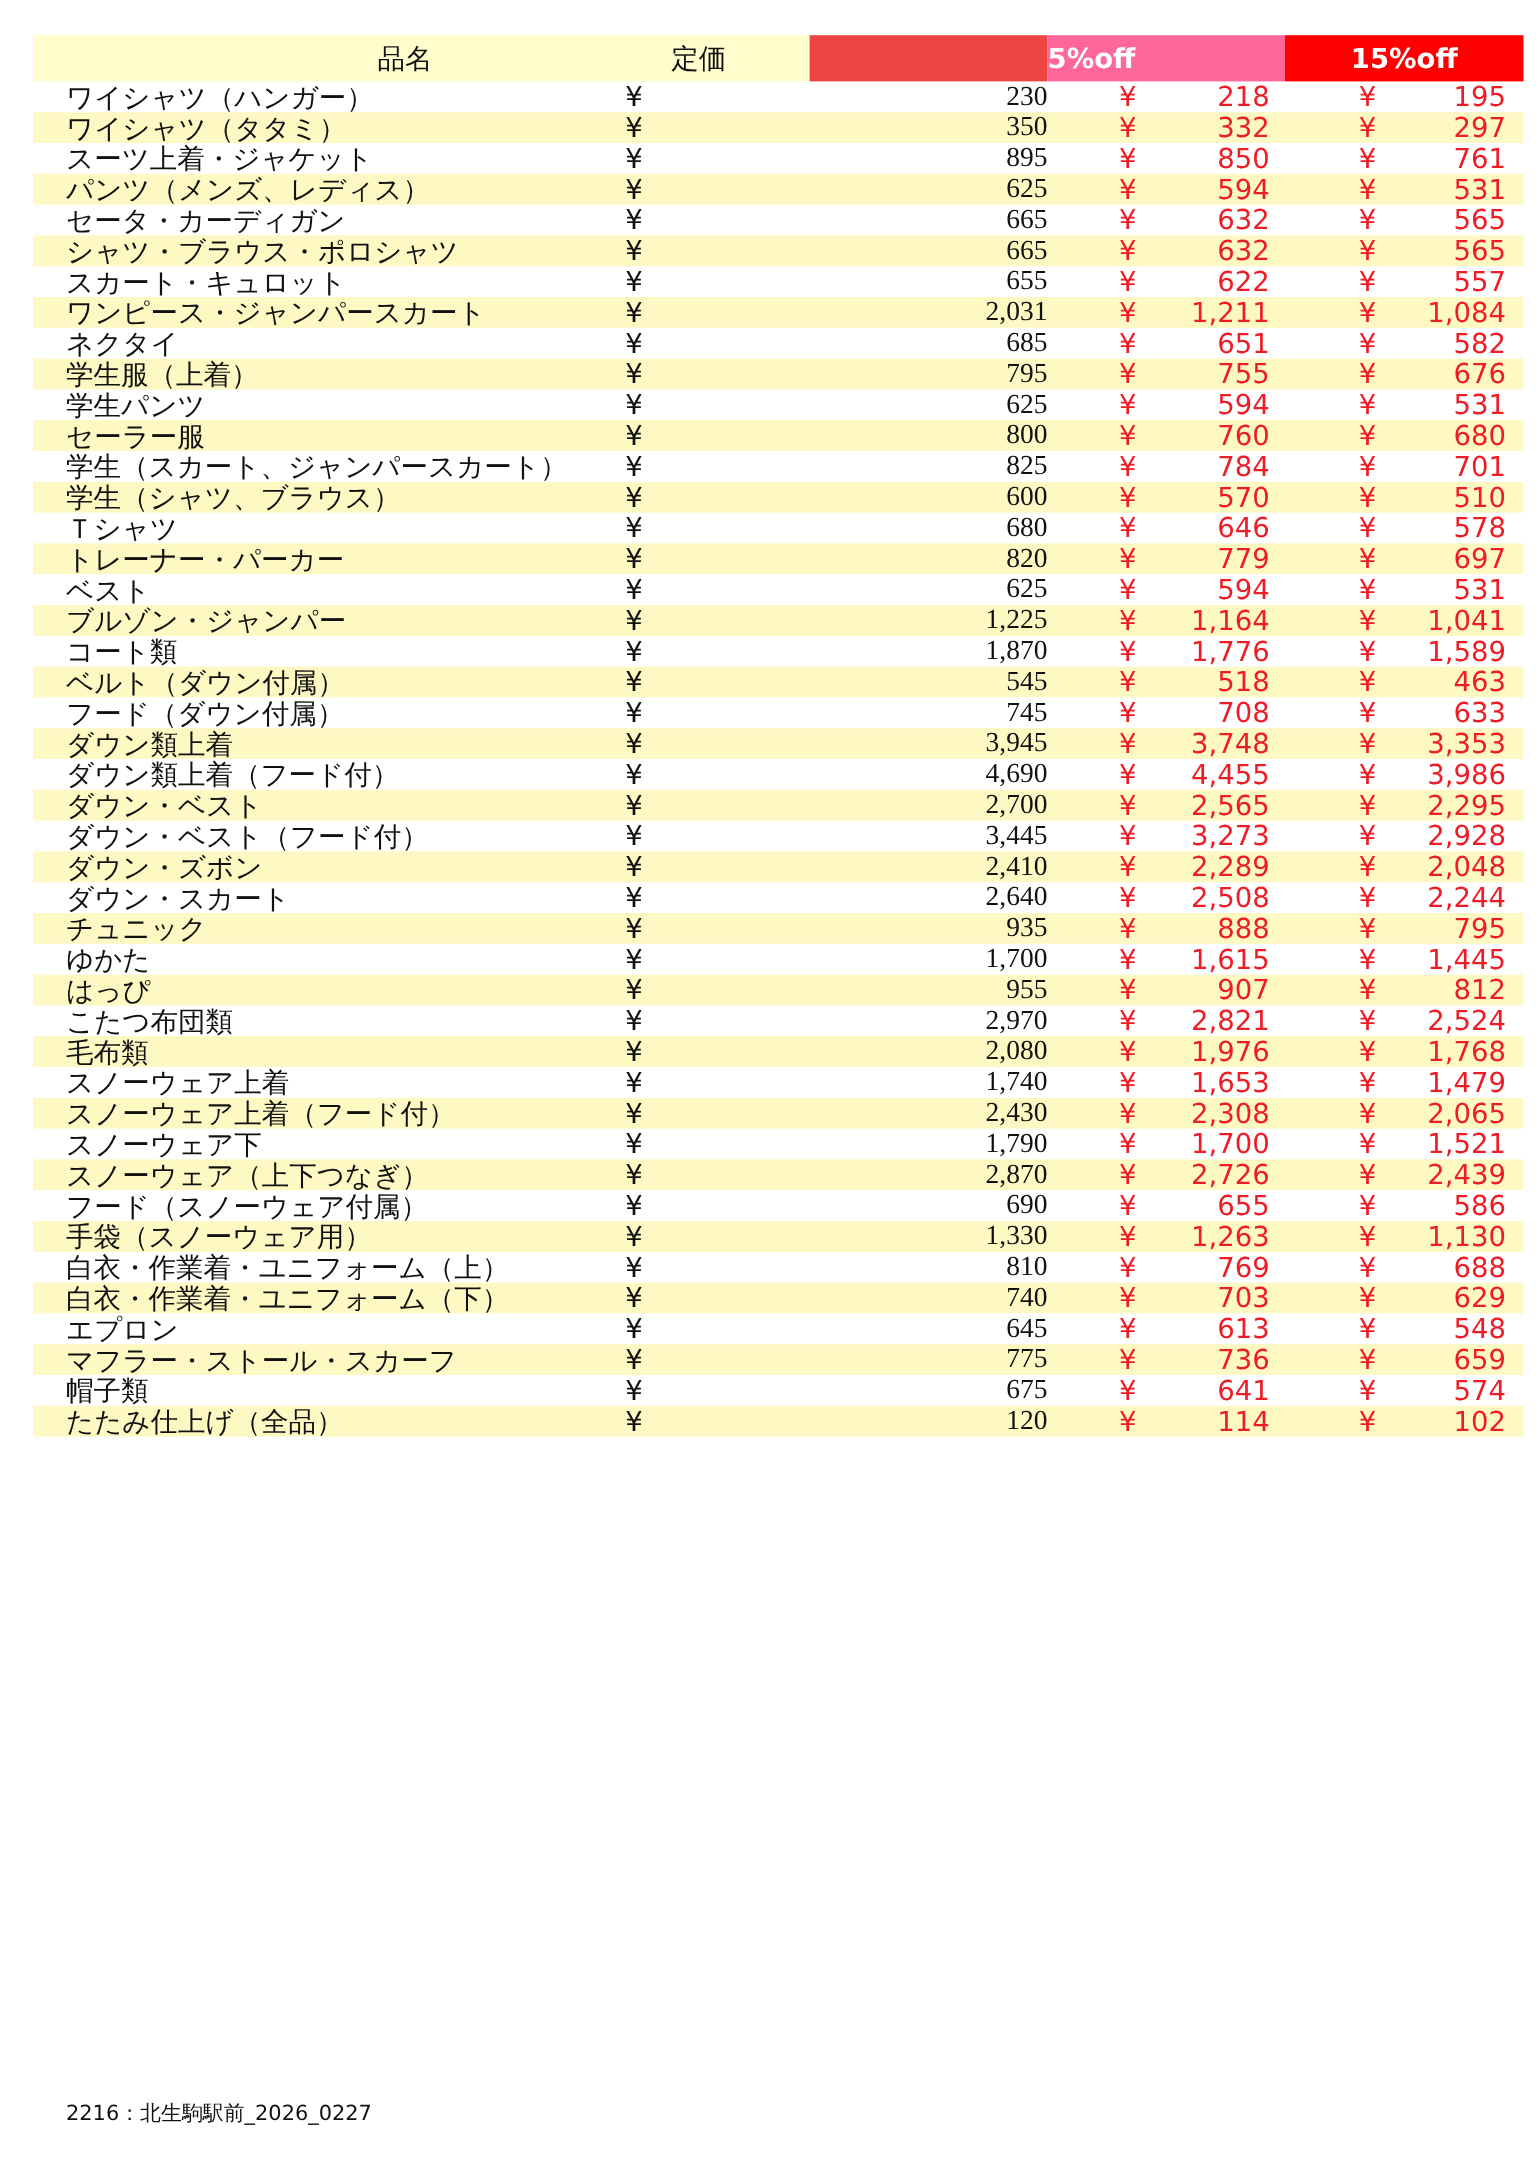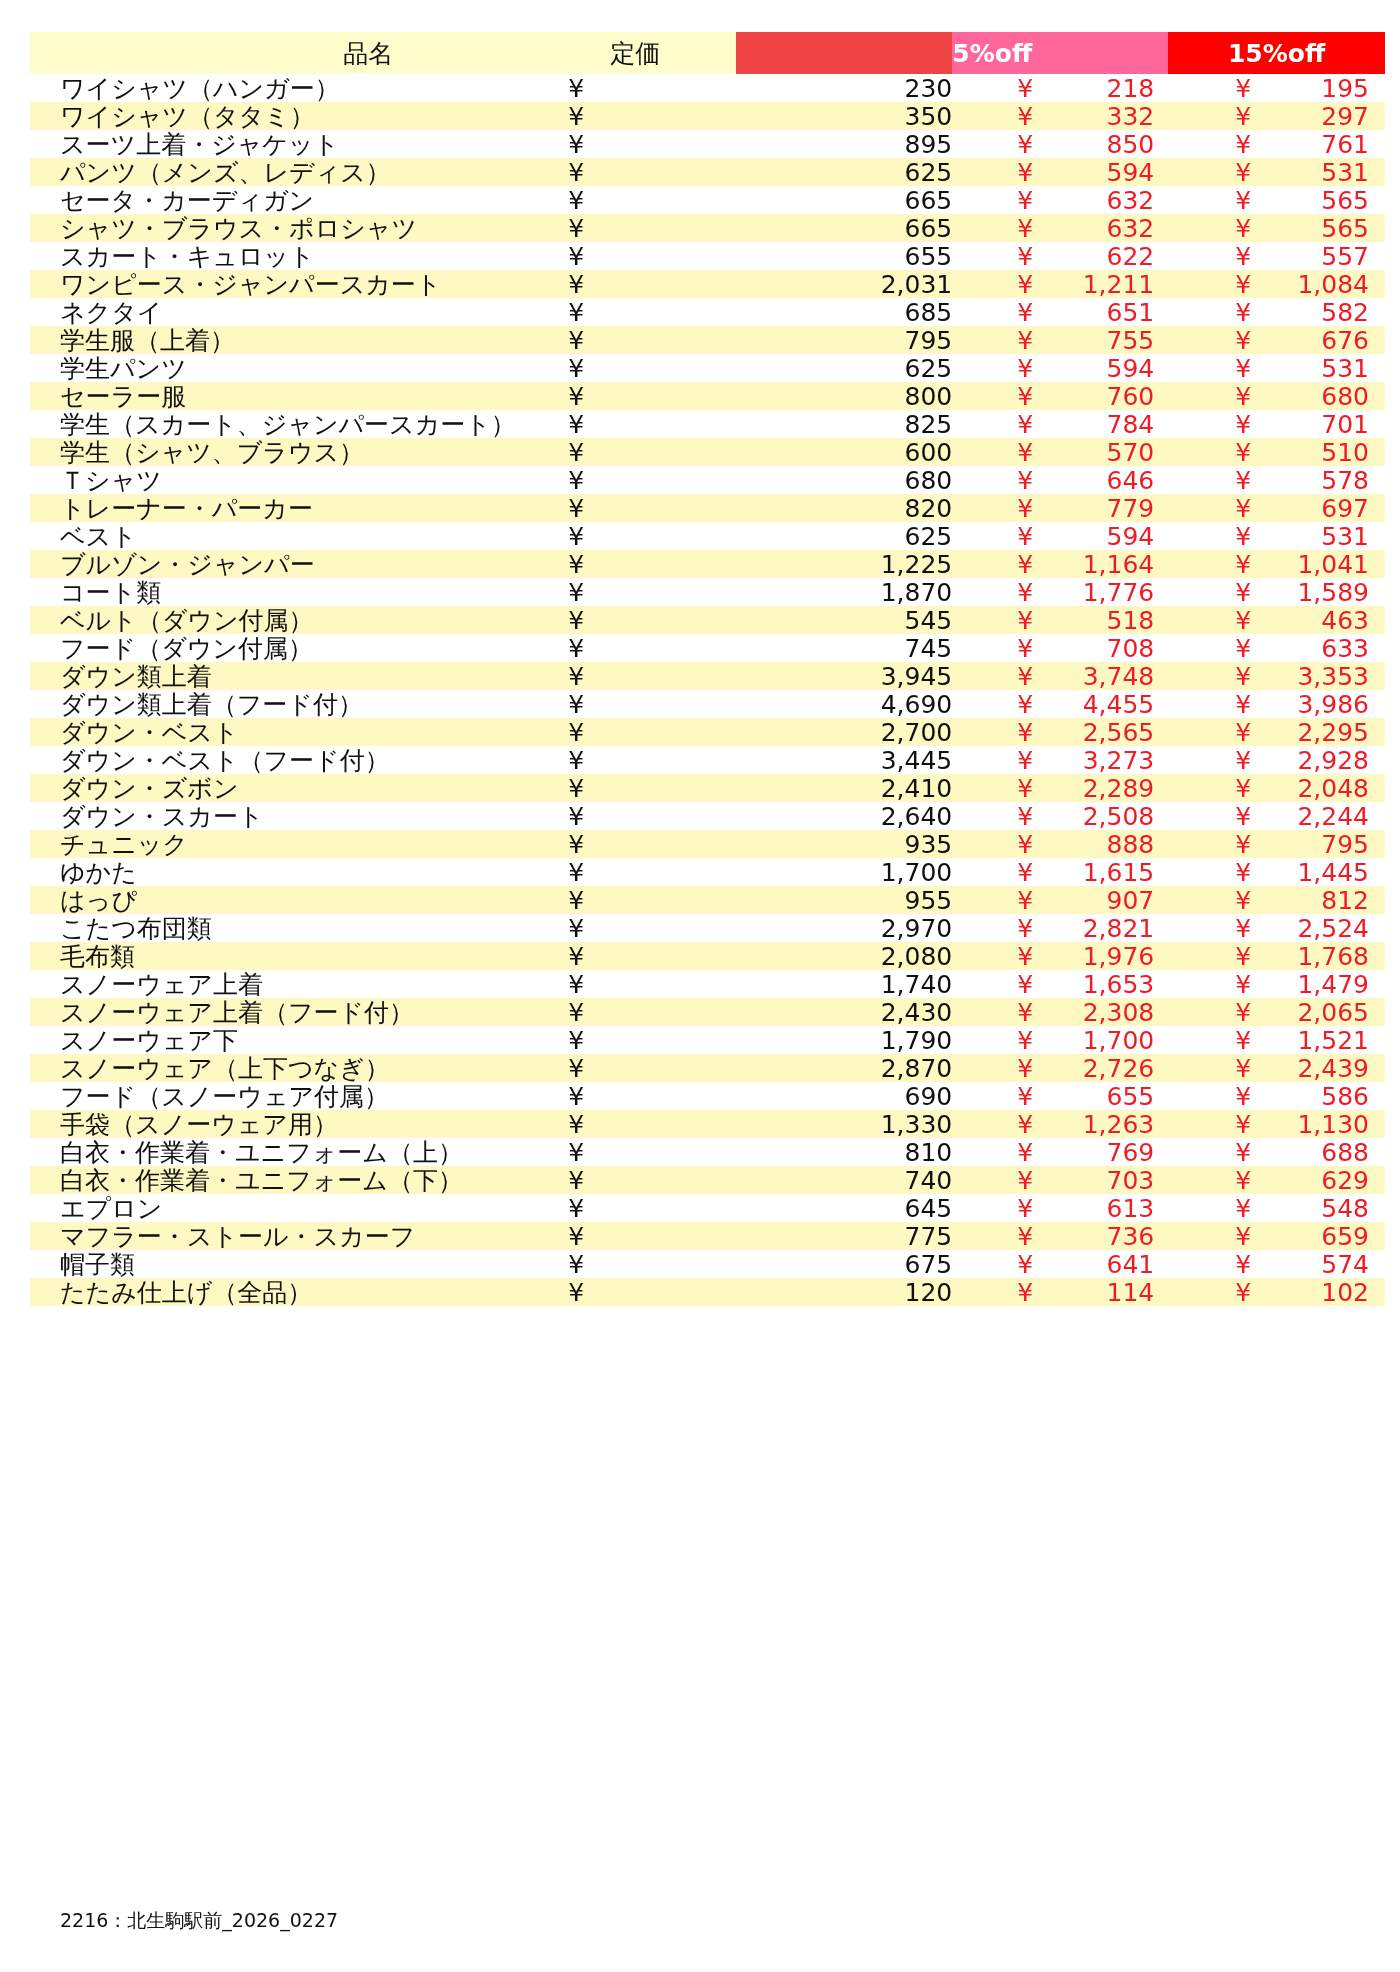--- a/index.html
+++ b/index.html
@@ -95,21 +95,21 @@
       transform: translateY(-50%);
     }
     .money .val {
       position: absolute;
       top: 50%;
       transform: translateY(-50%);
       text-align: right;
     }
     
     .c-price .yen { left: -168px; }
-    .c-price .val { right: 0; width: 200px; }
+    .c-price .val { right: 0; width: 200px; font-family: Liberation Serif, serif; }
     .c-price .money { left: 0; }
     .price-shift {
       position: relative;
       left: -5px;
     }
     .c-d5 .yen { left: 65px; }
     .c-d5 .val { right: 14px; width: 150px; }
     .c-d15 .yen { left: 67px; }
     .c-d15 .val { right: 16px; width: 150px; }
     .red { color: #ee1c25; }

